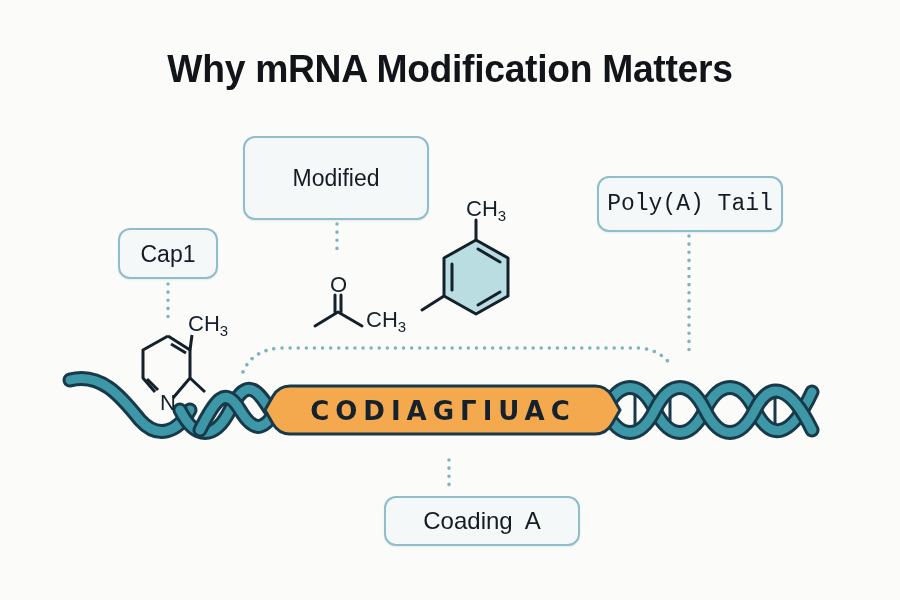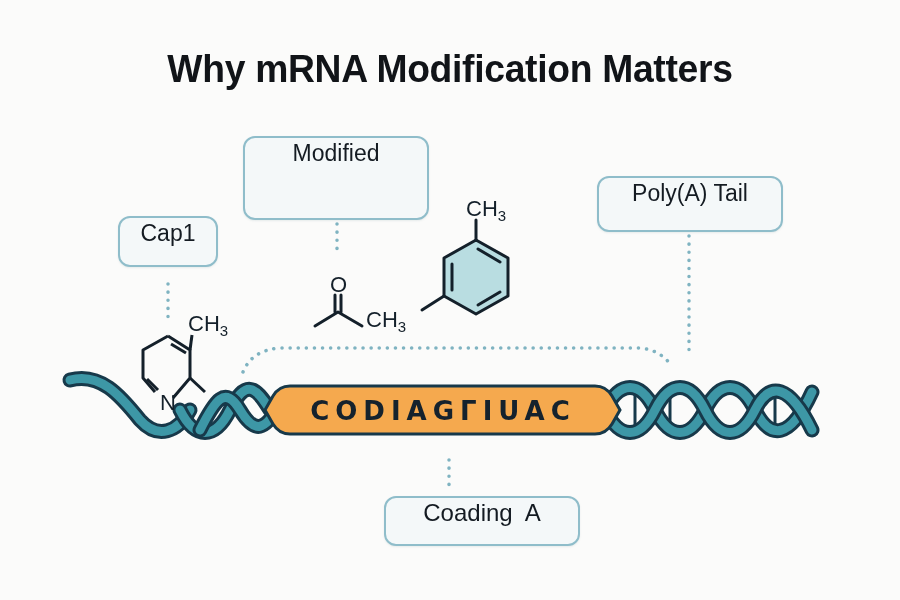--- a/index.html
+++ b/index.html
@@ -22,32 +22,32 @@
       color: #111418;
       transform: scaleX(0.98);
     }
     .label-box {
       position: absolute;
       background: #f4f8f9;
       border: 2px solid #8fbdca;
       border-radius: 12px;
       box-sizing: border-box;
       display: flex;
-      align-items: flex-start;
+      align-items: center;
       justify-content: center;
       text-align: center;
       color: #141b22;
       font-size: 23px;
       line-height: 30px;
       box-shadow: 0 1px 2px rgba(80,120,130,0.12);
     }
     #box-modified { left: 243px; top: 136px; width: 186px; height: 84px; }
     #box-modified span { display:block; }
-    #box-cap { left: 118px; top: 216px; width: 100px; height: 51px; }
-    #box-poly { left: 597px; top: 176px; width: 186px; height: 56px; }
+    #box-cap { left: 118px; top: 228px; width: 100px; height: 51px; }
+    #box-poly { left: 597px; top: 176px; width: 186px; height: 56px; font-family: Liberation Mono, monospace; }
     #box-coding { left: 344px; top: 496px; width: 196px; height: 50px; font-size: 24px; margin-left: 40px; }
     svg.diagram { position: absolute; left: 0; top: 0; }
     .chem-text {
       font-family: "Liberation Sans", "DejaVu Sans", sans-serif;
       font-size: 22px;
       fill: #14202a;
     }
     .chem-sub { font-size: 15px; }
     .codon-text {
       font-family: "DejaVu Sans", "Liberation Sans", sans-serif;

